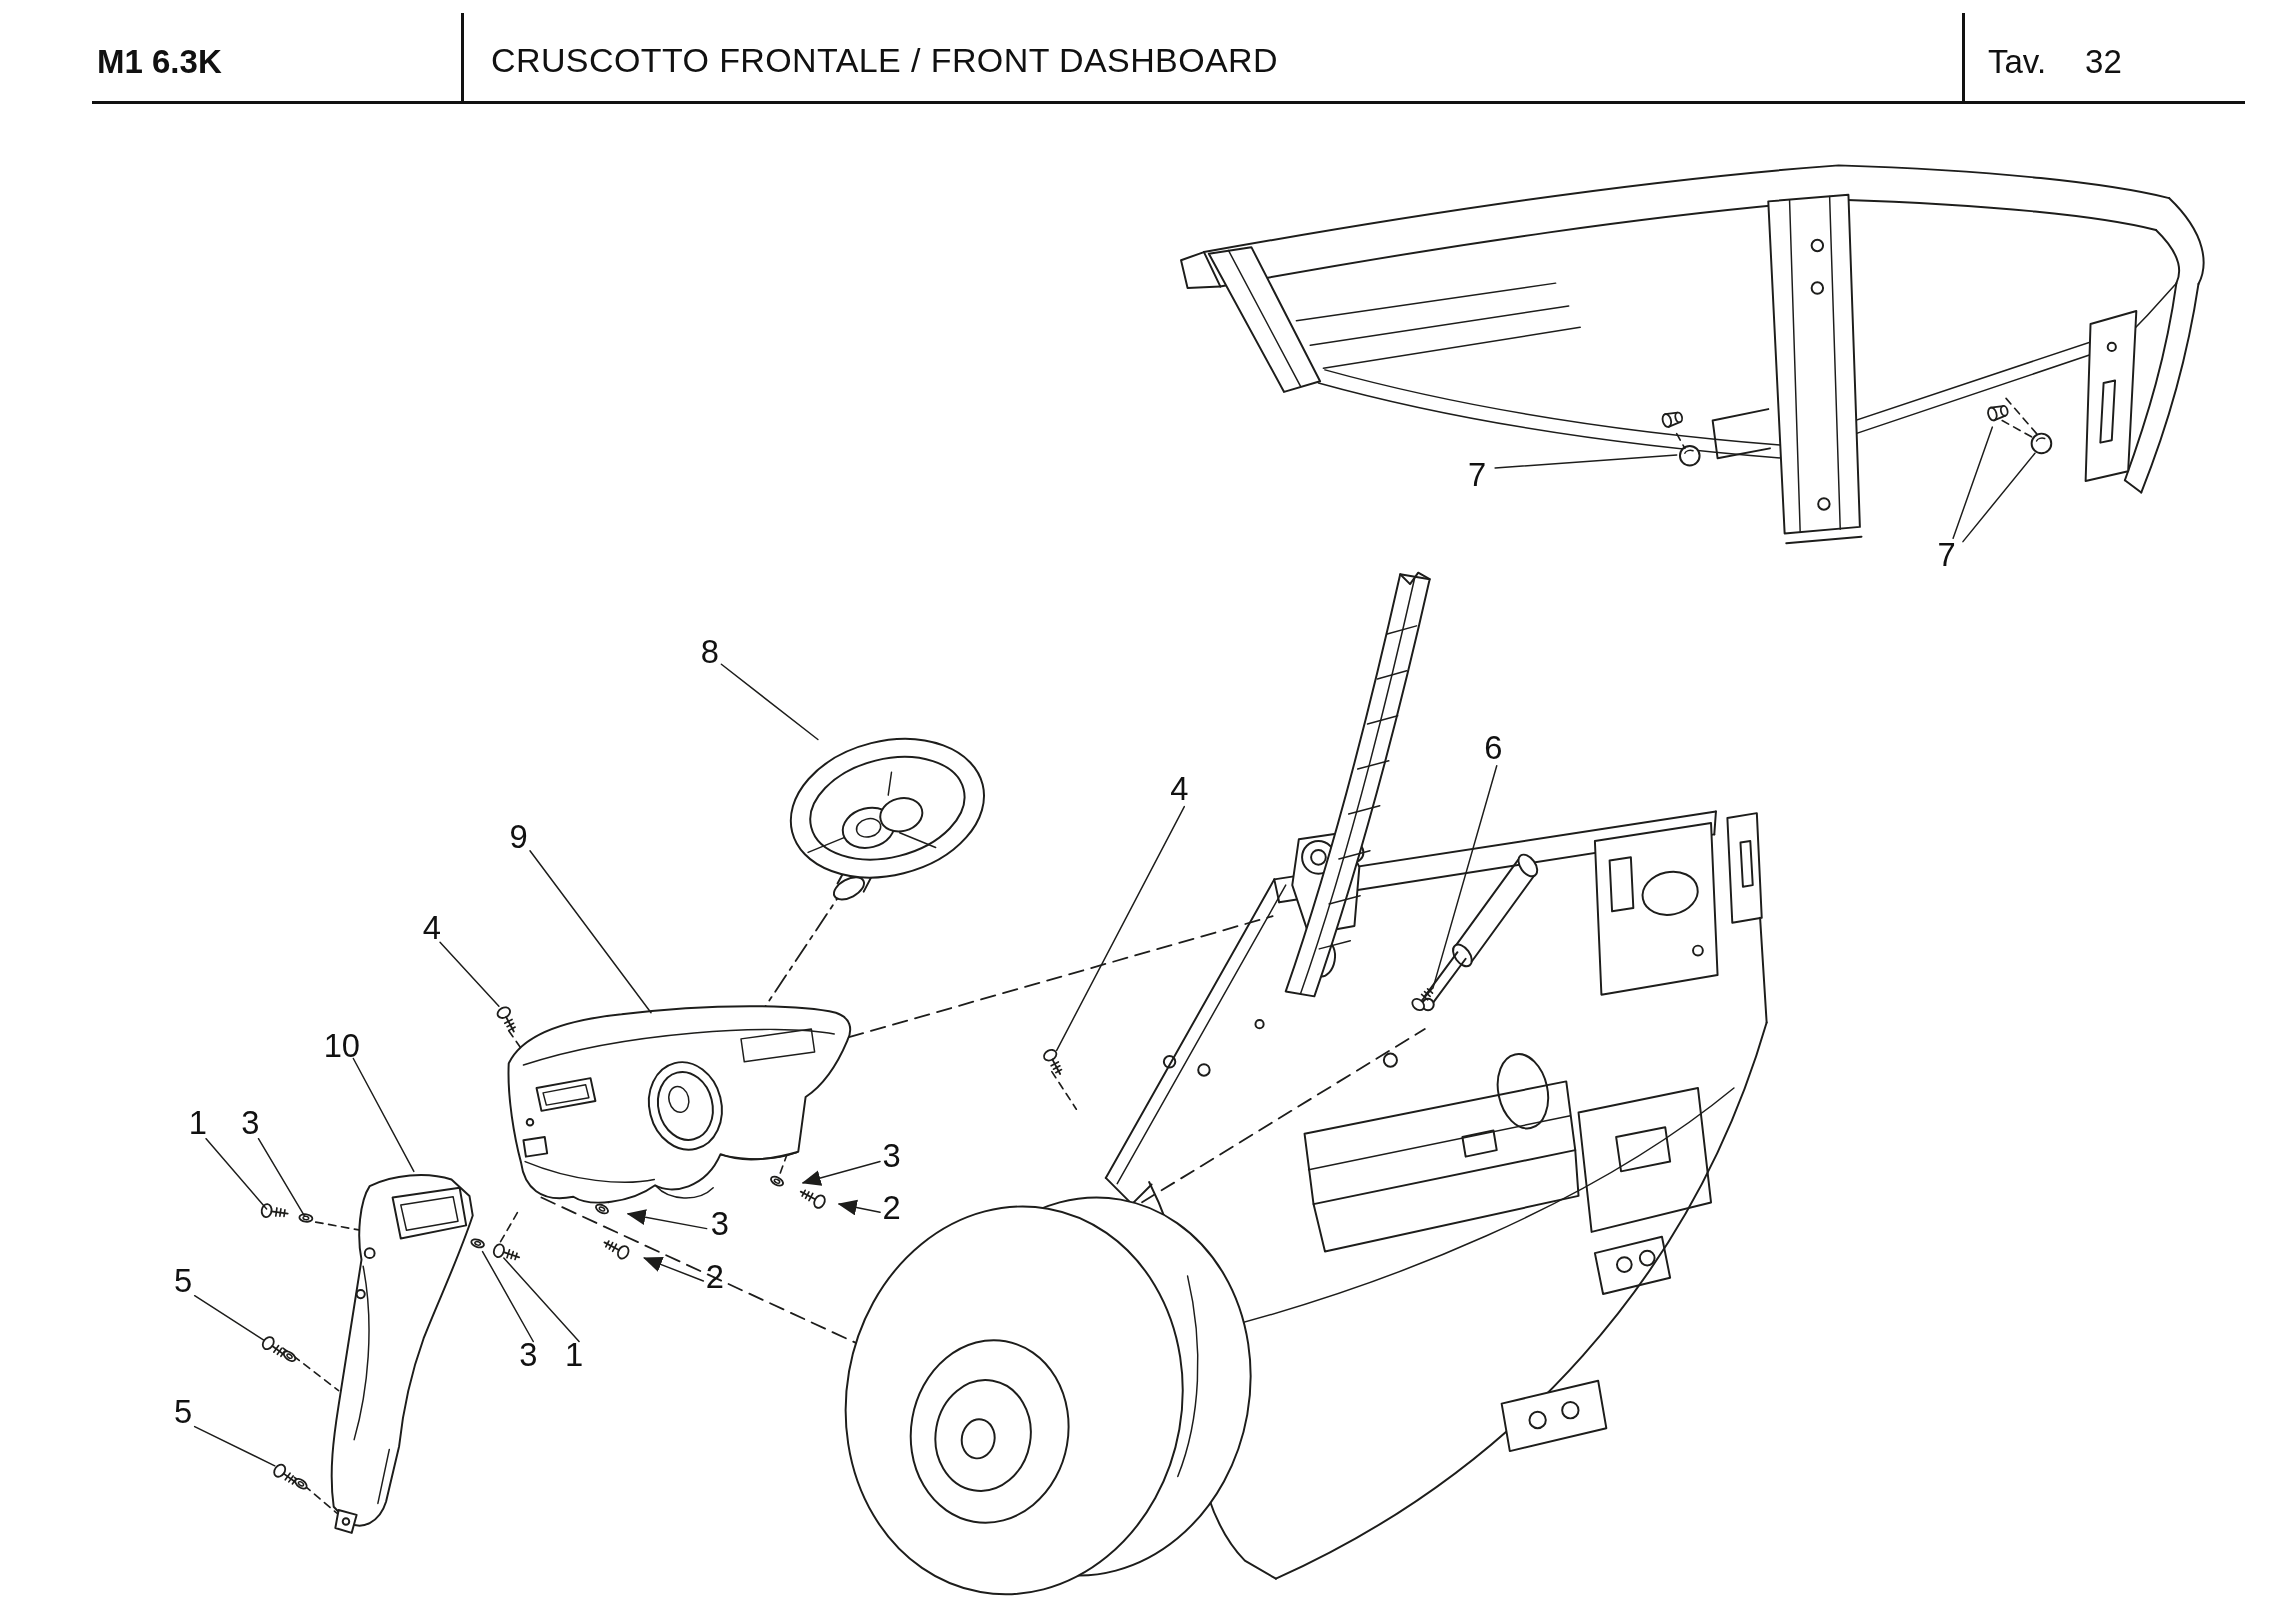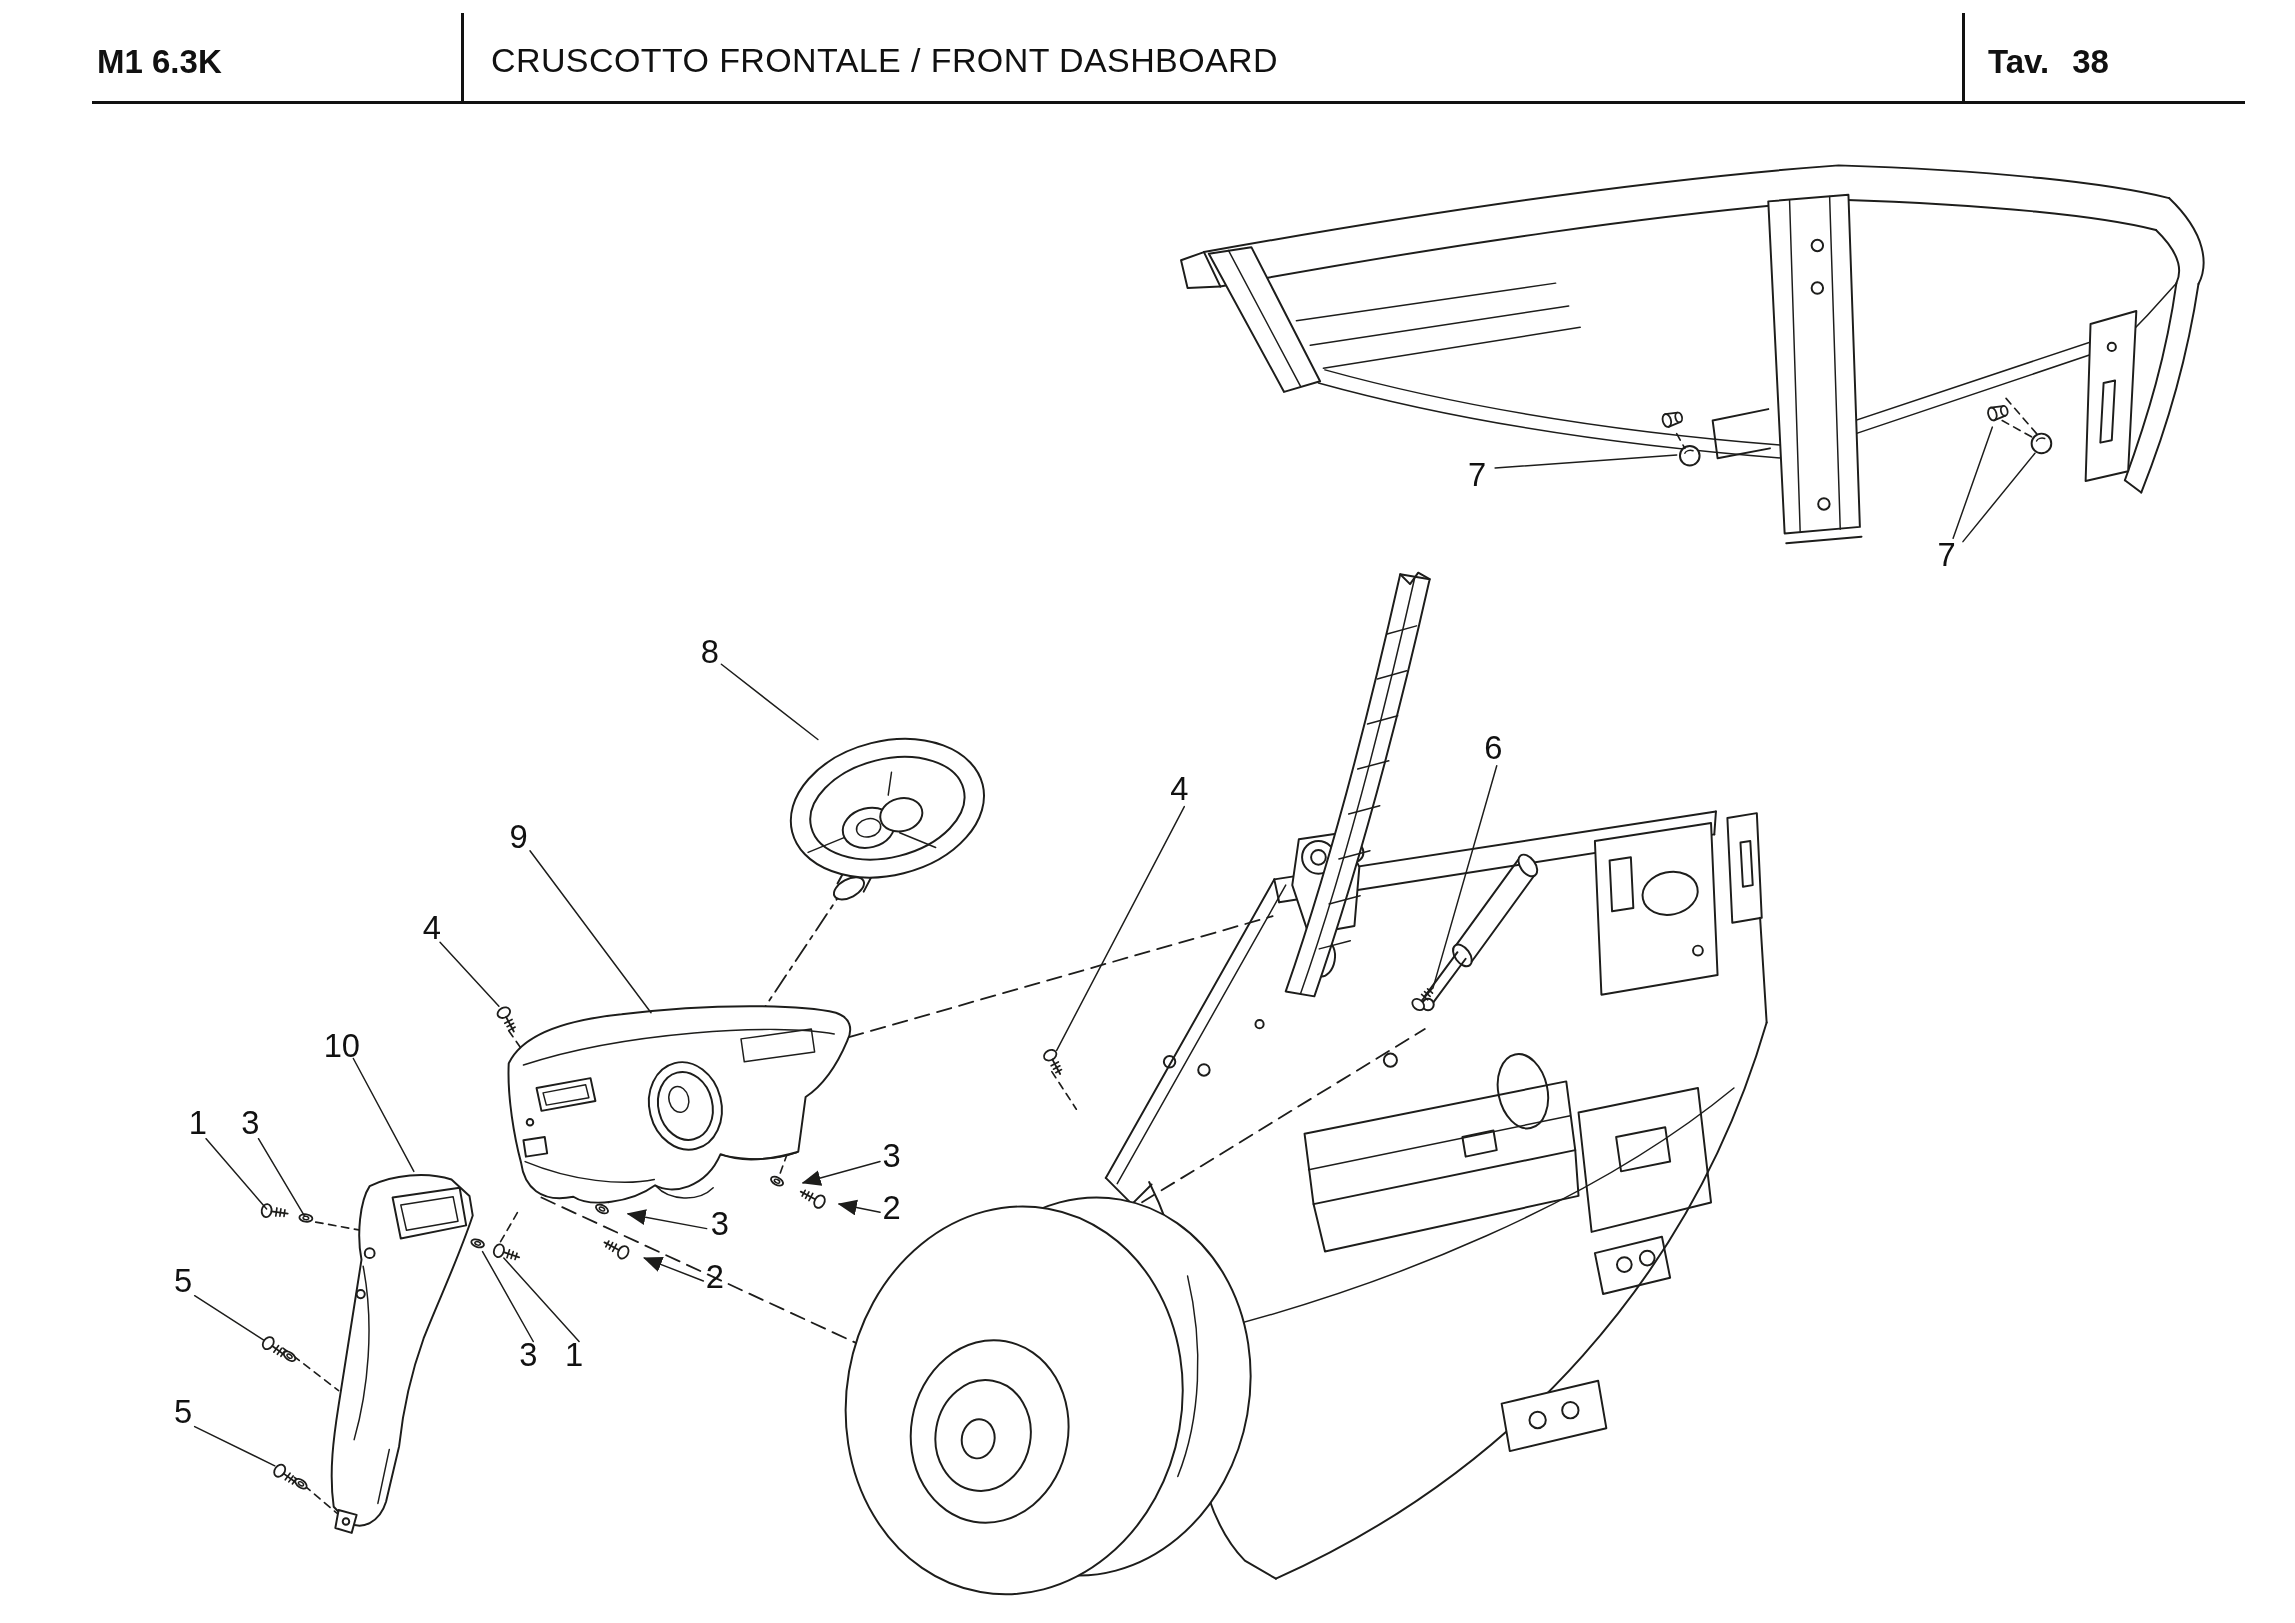--- a/index.html
+++ b/index.html
@@ -1,20 +1,20 @@
 <!DOCTYPE html>
 <html style="font-size:13px"><head>
 <meta charset="utf-8">
 <style>
   html,body{margin:0;padding:0}
   body{width:2295px;height:1623px;background:#fff;font-family:"Liberation Sans",sans-serif;color:#111;overflow:hidden}
   .page{position:relative;width:2295px;height:1246px;background:#fff}
   .hdr-model{position:absolute;left:97px;top:43px;font-size:33px;font-weight:bold;white-space:nowrap}
   .hdr-title{position:absolute;left:491px;top:41px;font-size:34px;font-weight:normal;letter-spacing:0.4px;white-space:nowrap}
-  .hdr-tav{position:absolute;left:1988px;top:43px;font-size:33px;font-weight:bold;display:flex;gap:23px;white-space:nowrap}
+  .hdr-tav{position:absolute;left:1988px;top:43px;font-size:33px;font-weight:normal;display:flex;gap:39px;white-space:nowrap}
   .vline{position:absolute;top:13px;width:2.5px;height:88px;background:#111}
   .v1{left:461px}
   .v2{left:1962px}
   .hrule{position:absolute;top:101px;left:92px;width:2153px;height:2.5px;background:#111}
   svg.diagram{position:absolute;left:0;top:0;width:2295px;height:1623px}
   .ln{stroke:#1d1d1b;fill:none;stroke-width:2.4;stroke-linecap:round;stroke-linejoin:round}
   .thin{stroke-width:1.8}
   .fw{fill:#fff}
   .dash{stroke-dasharray:18 10;stroke-width:2.2}
   .sdash{stroke-dasharray:9 7;stroke-width:2}
@@ -26,21 +26,21 @@
 
 <div class="page">
 
   <header>
     <div class="hdr-model">M1 6.3K</div>
     <div class="vline v1"></div>
     <div class="hdr-title">CRUSCOTTO FRONTALE / FRONT DASHBOARD</div>
     <div class="vline v2"></div>
     <div class="hdr-tav">
       <span>Tav.</span>
-      <span>38</span>
+      <span>32</span>
     </div>
     <div class="hrule"></div>
   </header>
 
   <svg class="diagram" viewBox="0 0 2806 1984" xmlns="http://www.w3.org/2000/svg">
     <defs>
       <g id="screw">
         <ellipse cx="0" cy="0" rx="6" ry="8" fill="#fff" stroke="#1d1d1b" stroke-width="2.2"></ellipse>
         <line x1="6" y1="0" x2="26" y2="0" stroke="#1d1d1b" stroke-width="2.2"></line>
         <line x1="12" y1="-5" x2="12" y2="5" stroke="#1d1d1b" stroke-width="2"></line>

